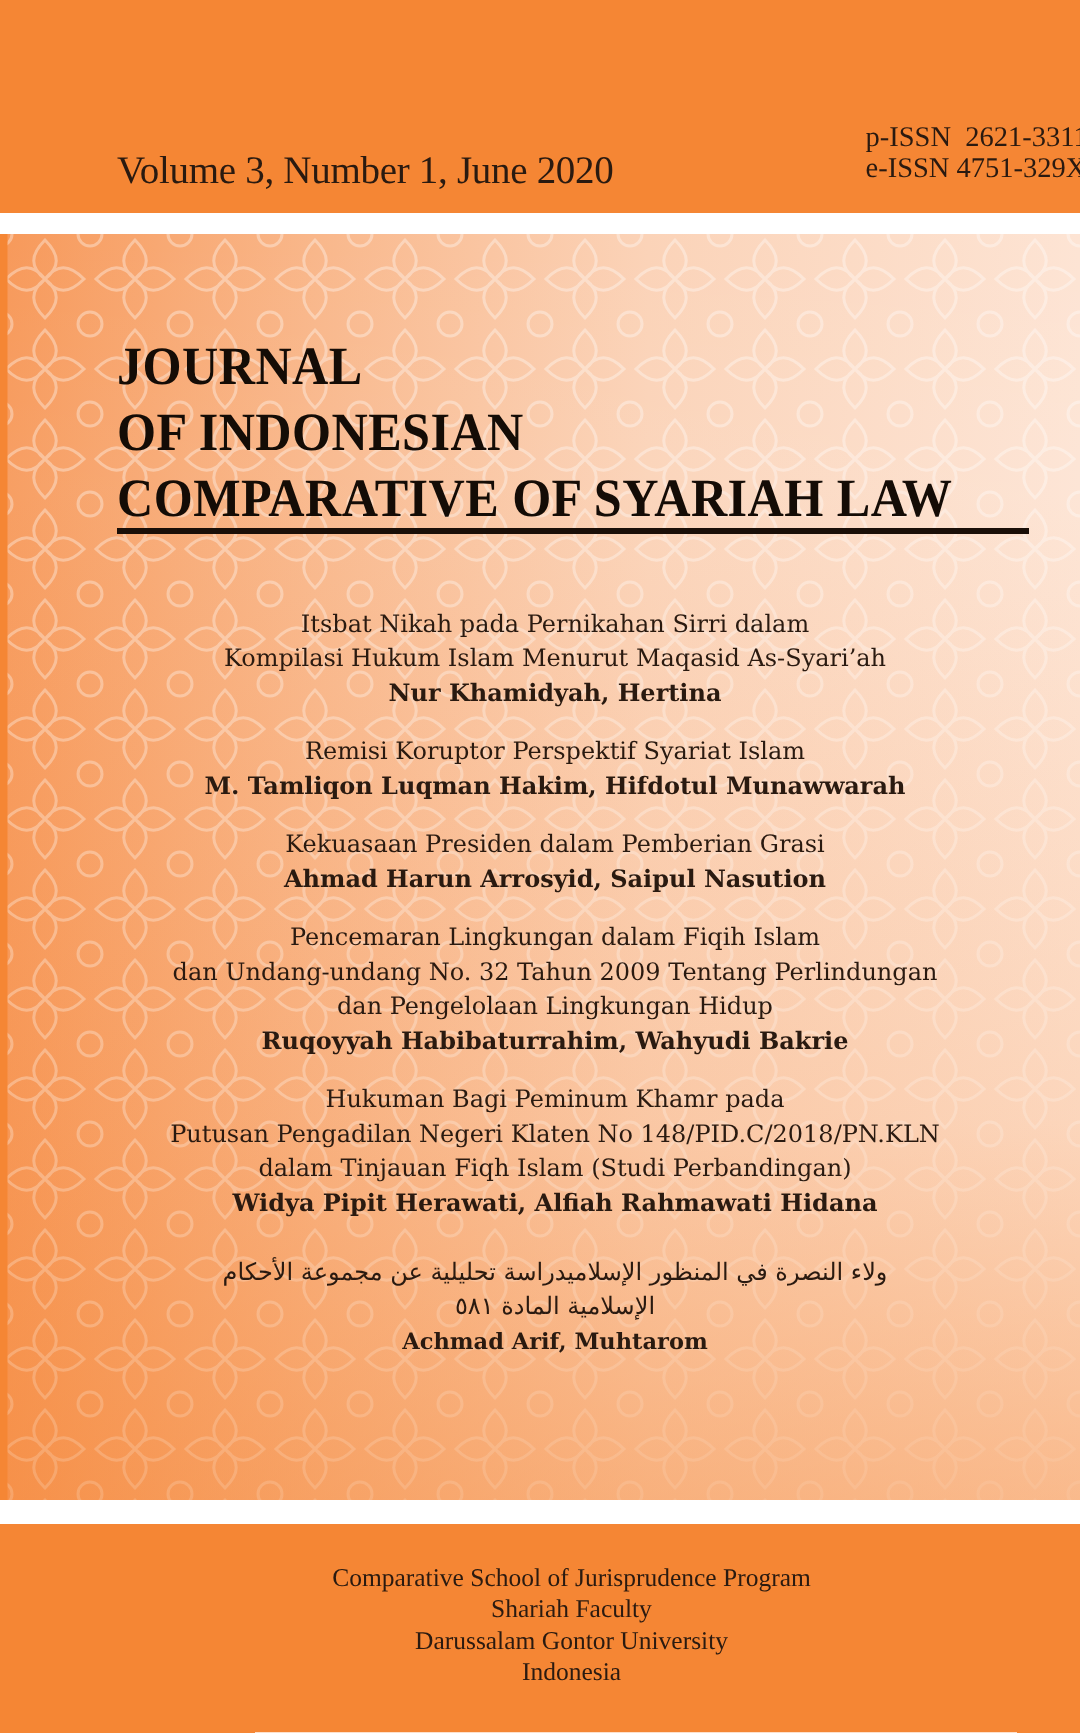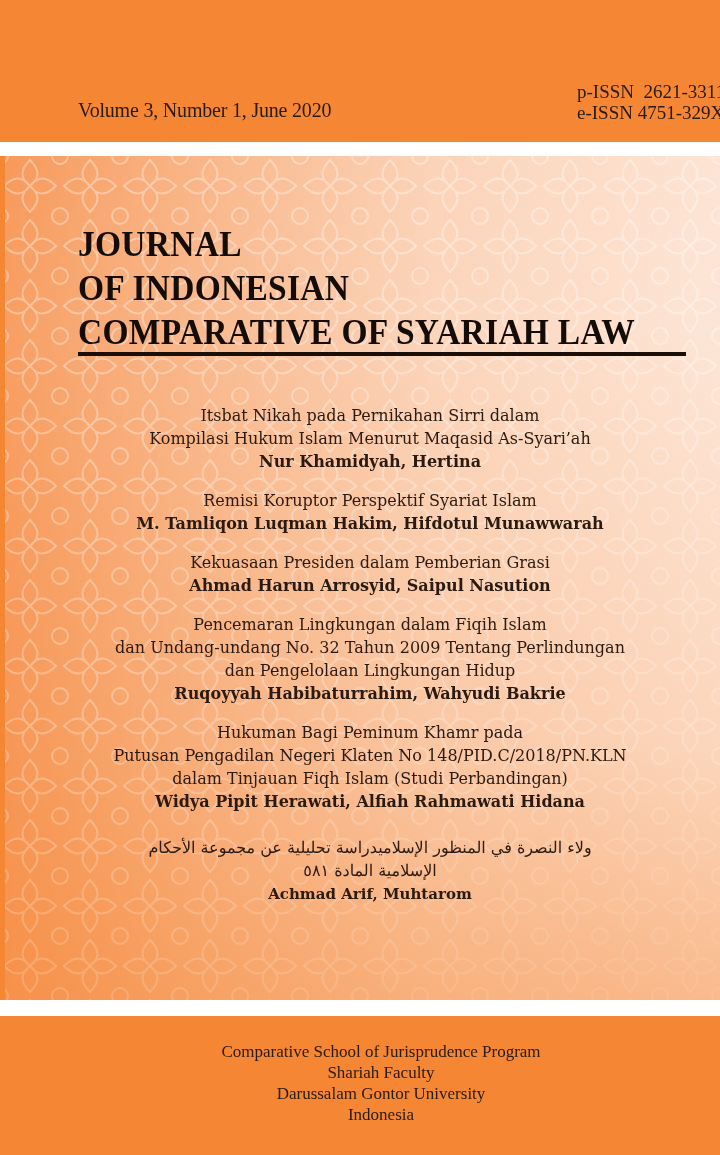--- a/index.html
+++ b/index.html
@@ -1,18 +1,18 @@
 <!DOCTYPE html>
 <html><head>
 <meta charset="utf-8">
 <style>
   html, body { margin: 0; padding: 0; }
   body { width: 720px; height: 1155px; position: relative; overflow: hidden; background: #ffffff; font-family: "Liberation Serif", serif; }
   .top-band { position: absolute; left: 0; top: 0; width: 720px; height: 142px; background: #f58634; }
-  .vol { position: absolute; left: 78px; top: 99px; font-size: 20px; color: #2a1a10; letter-spacing: -0.2px; }
+  .vol { position: absolute; left: 78px; top: 99px; font-size: 26px; color: #2a1a10; letter-spacing: -0.2px; }
   .issn { position: absolute; left: 533px; top: 81px; font-size: 19px; line-height: 21px; color: #2a1a10; margin-left: 44px; }
   .panel { position: absolute; left: 0; top: 156px; width: 720px; height: 844px;
     background: linear-gradient(90deg, #f7995a 0%, #f9b88c 30%, #fbd3b8 60%, #fde4d4 100%); overflow: hidden; }
   .panel .fade { position: absolute; inset: 0;
     background: linear-gradient(180deg, rgba(255,255,255,0.0) 0%, rgba(255,255,255,0.05) 20%, rgba(245,134,52,0.15) 70%, rgba(245,134,52,0.45) 100%); }
   .left-strip { position: absolute; left: 0; top: 0; width: 5px; height: 844px; background: #f58634; }
   .pattern { position: absolute; inset: 0; opacity: 0.35; }
   .title { position: absolute; left: 78px; top: 222px; font-family: "Liberation Serif", serif; font-weight: bold; font-size: 36px; line-height: 44px; color: #140c06; letter-spacing: 0.3px; transform: scaleX(0.93); transform-origin: left top; }
   .title div { white-space: nowrap; }
   .rule { position: absolute; left: 78px; top: 352px; width: 608px; height: 4px; background: #1a0f08; }

